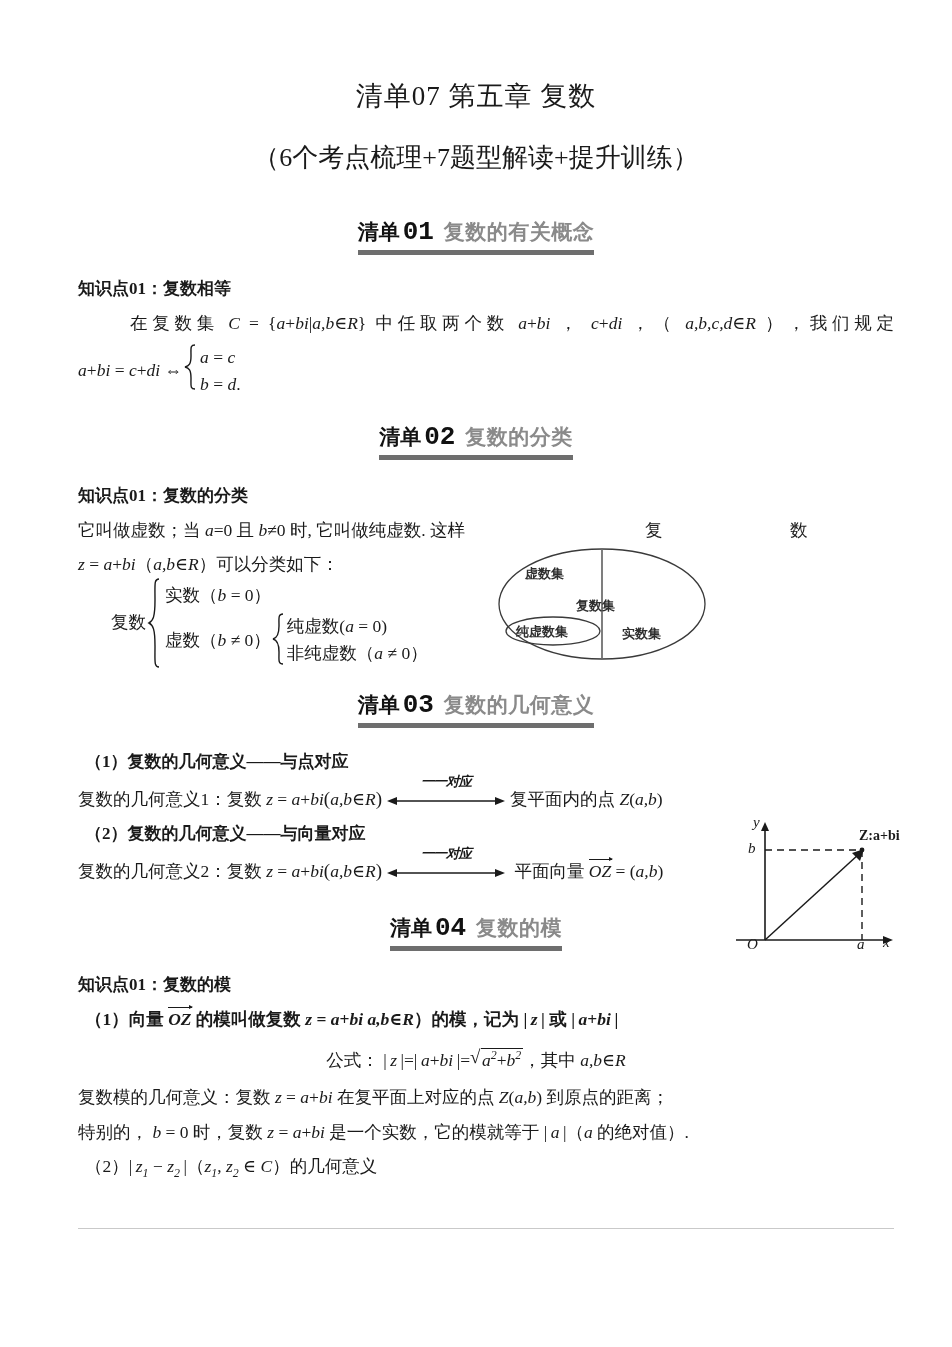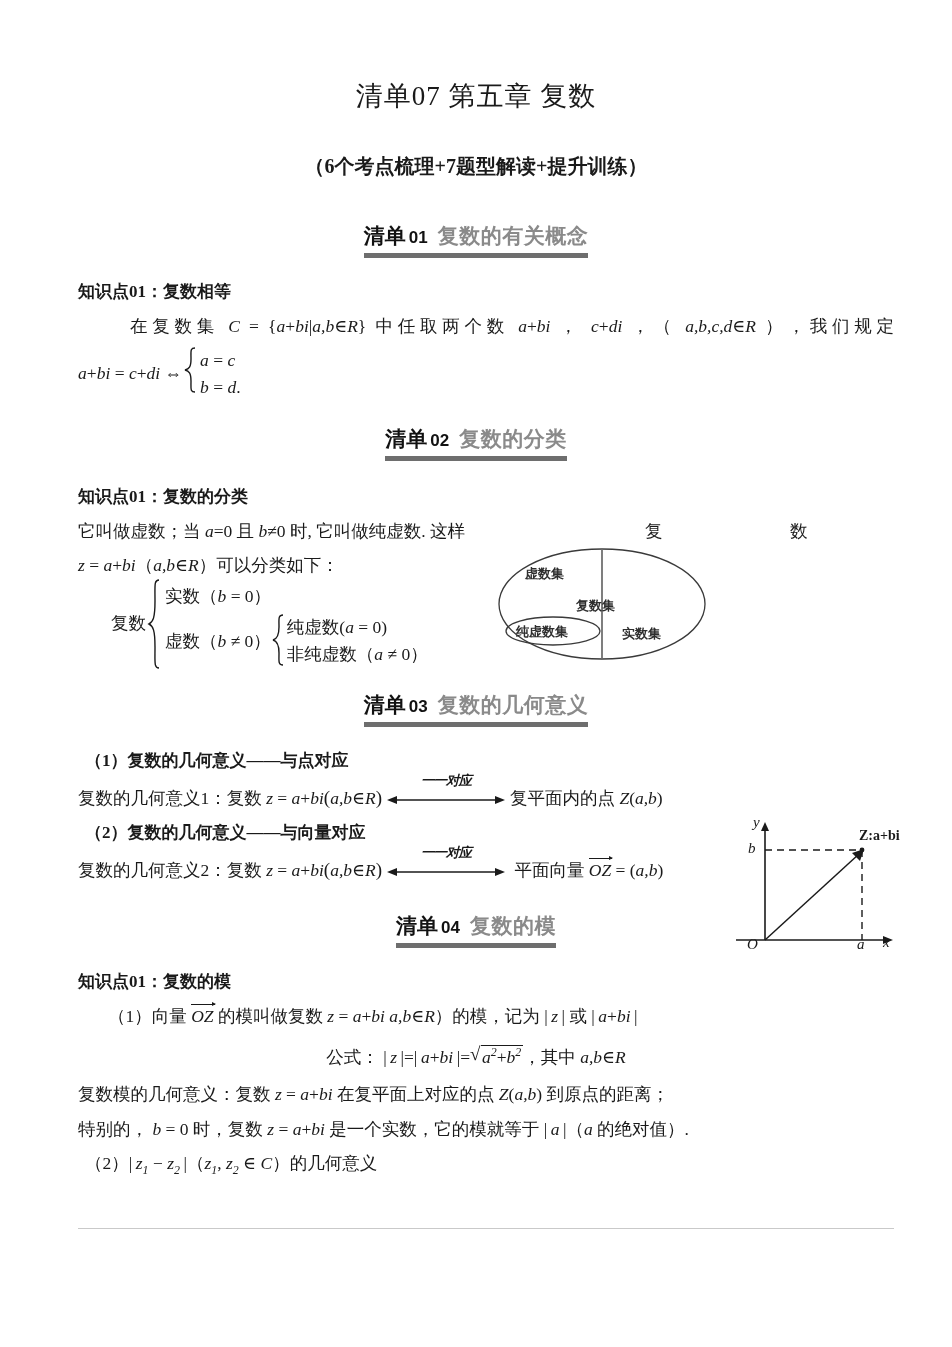--- a/index.html
+++ b/index.html
@@ -17,24 +17,24 @@
   .doc-title{
     text-align:center;
     font-size:27px;
     letter-spacing:1px;
     margin:0;
     padding-top:78px;
     font-weight:400;
   }
   .doc-subtitle{
     text-align:center;
-    font-size:20px;
-    margin:13px;
+    font-size:26px;
+    margin:0;
     padding-top:26px;
-    font-weight:700;
+    font-weight:400;
   }
 
   
   .banner{
     text-align:center;
     margin:0;
     position:relative;
   }
   .banner-inner{
     display:inline-block;
@@ -42,23 +42,23 @@
     padding:0 4px 5px 4px;
   }
   .banner-kw{
     font-family:"Liberation Sans","DejaVu Sans",sans-serif;
     font-weight:bold;
     font-size:21px;
     color:#111;
     letter-spacing:0px;
   }
   .banner-num{
-    font-family:Liberation Sans, sans-serif;
+    font-family:Liberation Mono, monospace;
     font-weight:bold;
-    font-size:17px;
+    font-size:26px;
     color:#111;
     margin-left:3px;
   }
   .banner-name{
     font-family:"Liberation Sans","DejaVu Sans",sans-serif;
     font-weight:bold;
     font-size:21px;
     color:#8a8a8a;
     margin-left:10px;
     letter-spacing:0.5px;
@@ -344,21 +344,21 @@
         <span class="banner-kw">清单</span><span class="banner-num">04</span><span class="banner-name">复数的模</span>
       </span>
       <span class="banner-bar"></span>
     </span>
   </div>
 
   <div class="p" style="margin-top:20px;">
     <span class="kp">知识点01：复数的模</span>
   </div>
 
-  <div class="p" style="margin-top:16px;padding-left:108px;">
+  <div class="p" style="margin-top:16px;padding-left:85px;font-weight:bold;">
     （1）向量 <span class="vec"><i class="v">OZ</i></span> 的模叫做复数 <i class="v">z</i> = <i class="v">a</i>+<i class="v">bi</i>&nbsp;<i class="v">a,b</i>∈<i class="v">R</i>）的模，记为 | <i class="v">z</i> | 或 | <i class="v">a</i>+<i class="v">bi</i> |
   </div>
 
   <div class="p" style="margin-top:19px;text-align:center;padding-left:0;padding-right:0;">
     <span>公式：</span>
     <span>| <i class="v">z</i> |=| <i class="v">a</i>+<i class="v">bi</i> |=<span class="sqrt"><span><i class="v">a</i><sup class="e">2</sup>+<i class="v">b</i><sup class="e">2</sup></span></span></span><span>，其中 <i class="v">a,b</i>∈<i class="v">R</i></span>
   </div>
 
   <div class="p" style="margin-top:20px;">
     复数模的几何意义：复数 <i class="v">z</i> = <i class="v">a</i>+<i class="v">bi</i> 在复平面上对应的点 <i class="v">Z</i>(<i class="v">a,b</i>) 到原点的距离；

